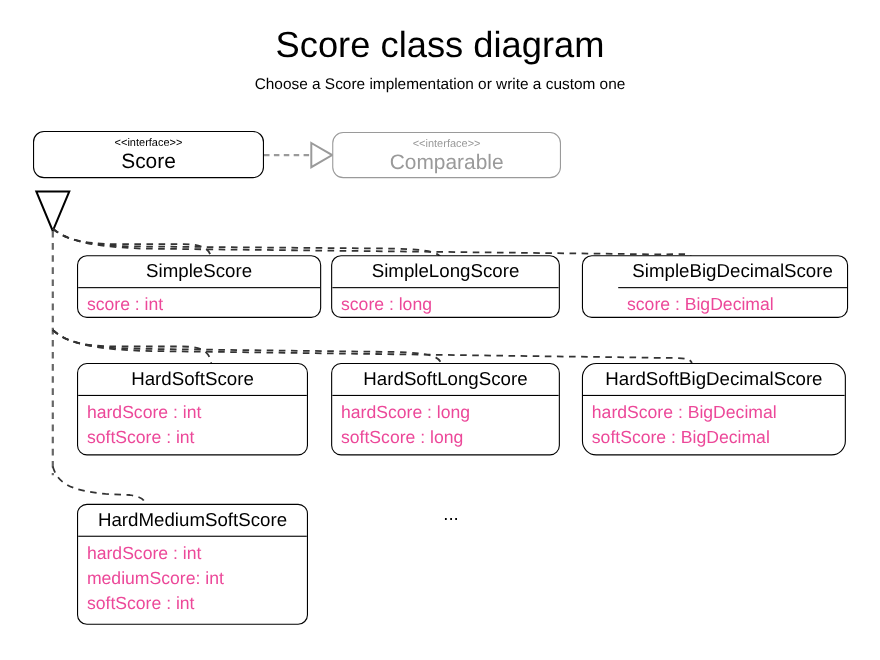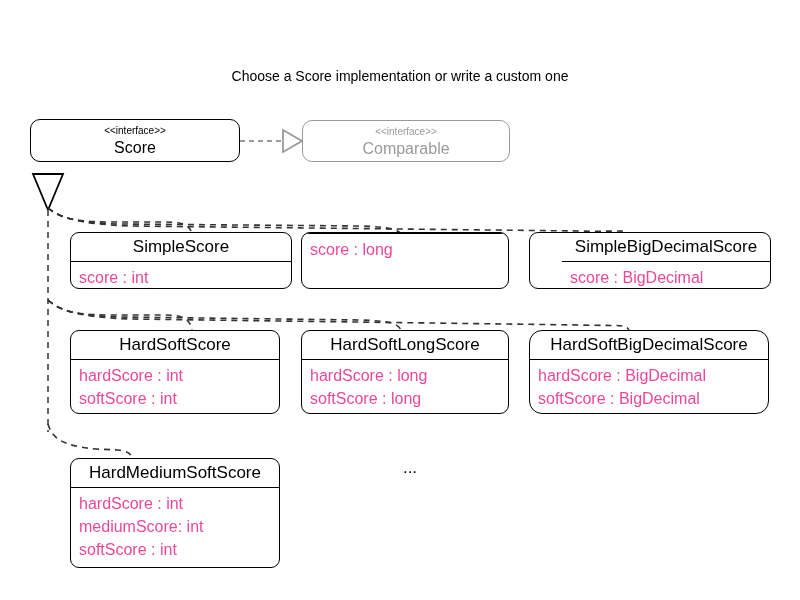--- a/index.html
+++ b/index.html
@@ -80,21 +80,21 @@
     display: block;
     font-size: 10px;
     line-height: 11px;
     color: #000000;
     margin-bottom: 1px;
   }
   .uml-box.muted .stereotype { color: #9a9a9a; }
 
   .iface-name {
     display: block;
-    font-size: 16px;
+    font-size: 19px;
     line-height: 21px;
   }
 
   .divider {
     height: 0;
     border-top: 1.6px solid #000000;
   }
 
   .box-attrs {
     padding: 4px 0 6px 8px;
@@ -115,20 +115,21 @@
     text-align: center;
     font-size: 17px;
     color: #000000;
   }
 </style>
 </head>
 <body>
 
 <div id="canvas">
 
+  <div id="title">Score class diagram</div>
   <div id="subtitle">Choose a Score implementation or write a custom one</div>
 
   <svg id="wires" viewBox="0 0 800 600">
 
     <line x1="240" y1="141" x2="283" y2="141" stroke="#9a9a9a" stroke-width="2" stroke-dasharray="5,4"></line>
     <polygon points="283,130 302,141 283,152" fill="#ffffff" stroke="#9a9a9a" stroke-width="1.8" stroke-linejoin="miter"></polygon>
 
     <polygon points="48,210 33,174 63,174" fill="#ffffff" stroke="#000000" stroke-width="1.8" stroke-linejoin="miter"></polygon>
 
     <line x1="48" y1="210" x2="48" y2="432" stroke="#666666" stroke-width="2" stroke-dasharray="6,5"></line>
@@ -160,20 +161,21 @@
 
   <div class="uml-box" style="left:70px; top:232px; width:222px; height:57px;">
     <div class="box-header">SimpleScore</div>
     <div class="divider"></div>
     <div class="box-attrs">
       <div class="attr">score : int</div>
     </div>
   </div>
 
   <div class="uml-box" style="left:301px; top:232px; width:208px; height:57px;">
+    <div class="box-header">SimpleLongScore</div>
     <div class="divider"></div>
     <div class="box-attrs">
       <div class="attr">score : long</div>
     </div>
   </div>
 
   <div class="uml-box" style="left:529px; top:232px; width:242px; height:57px;padding-left:32px;">
     <div class="box-header">SimpleBigDecimalScore</div>
     <div class="divider"></div>
     <div class="box-attrs">

